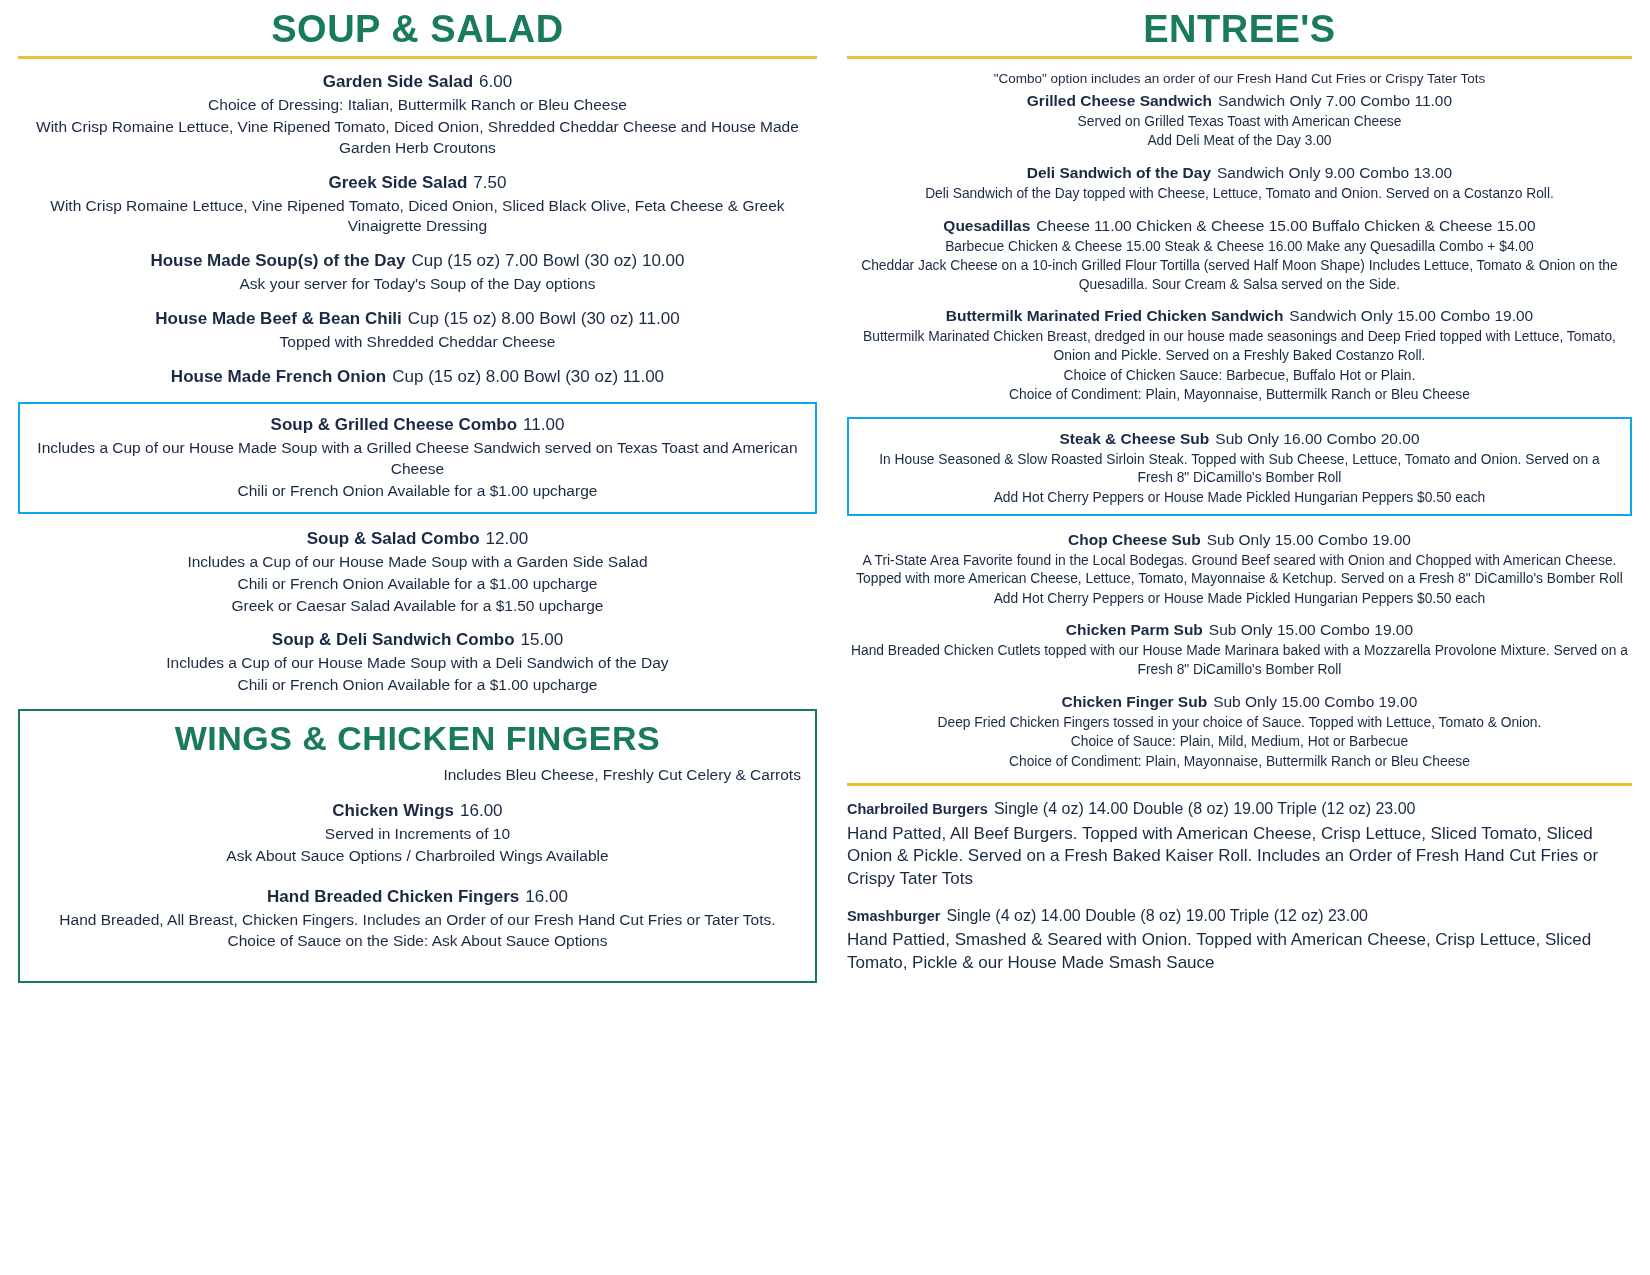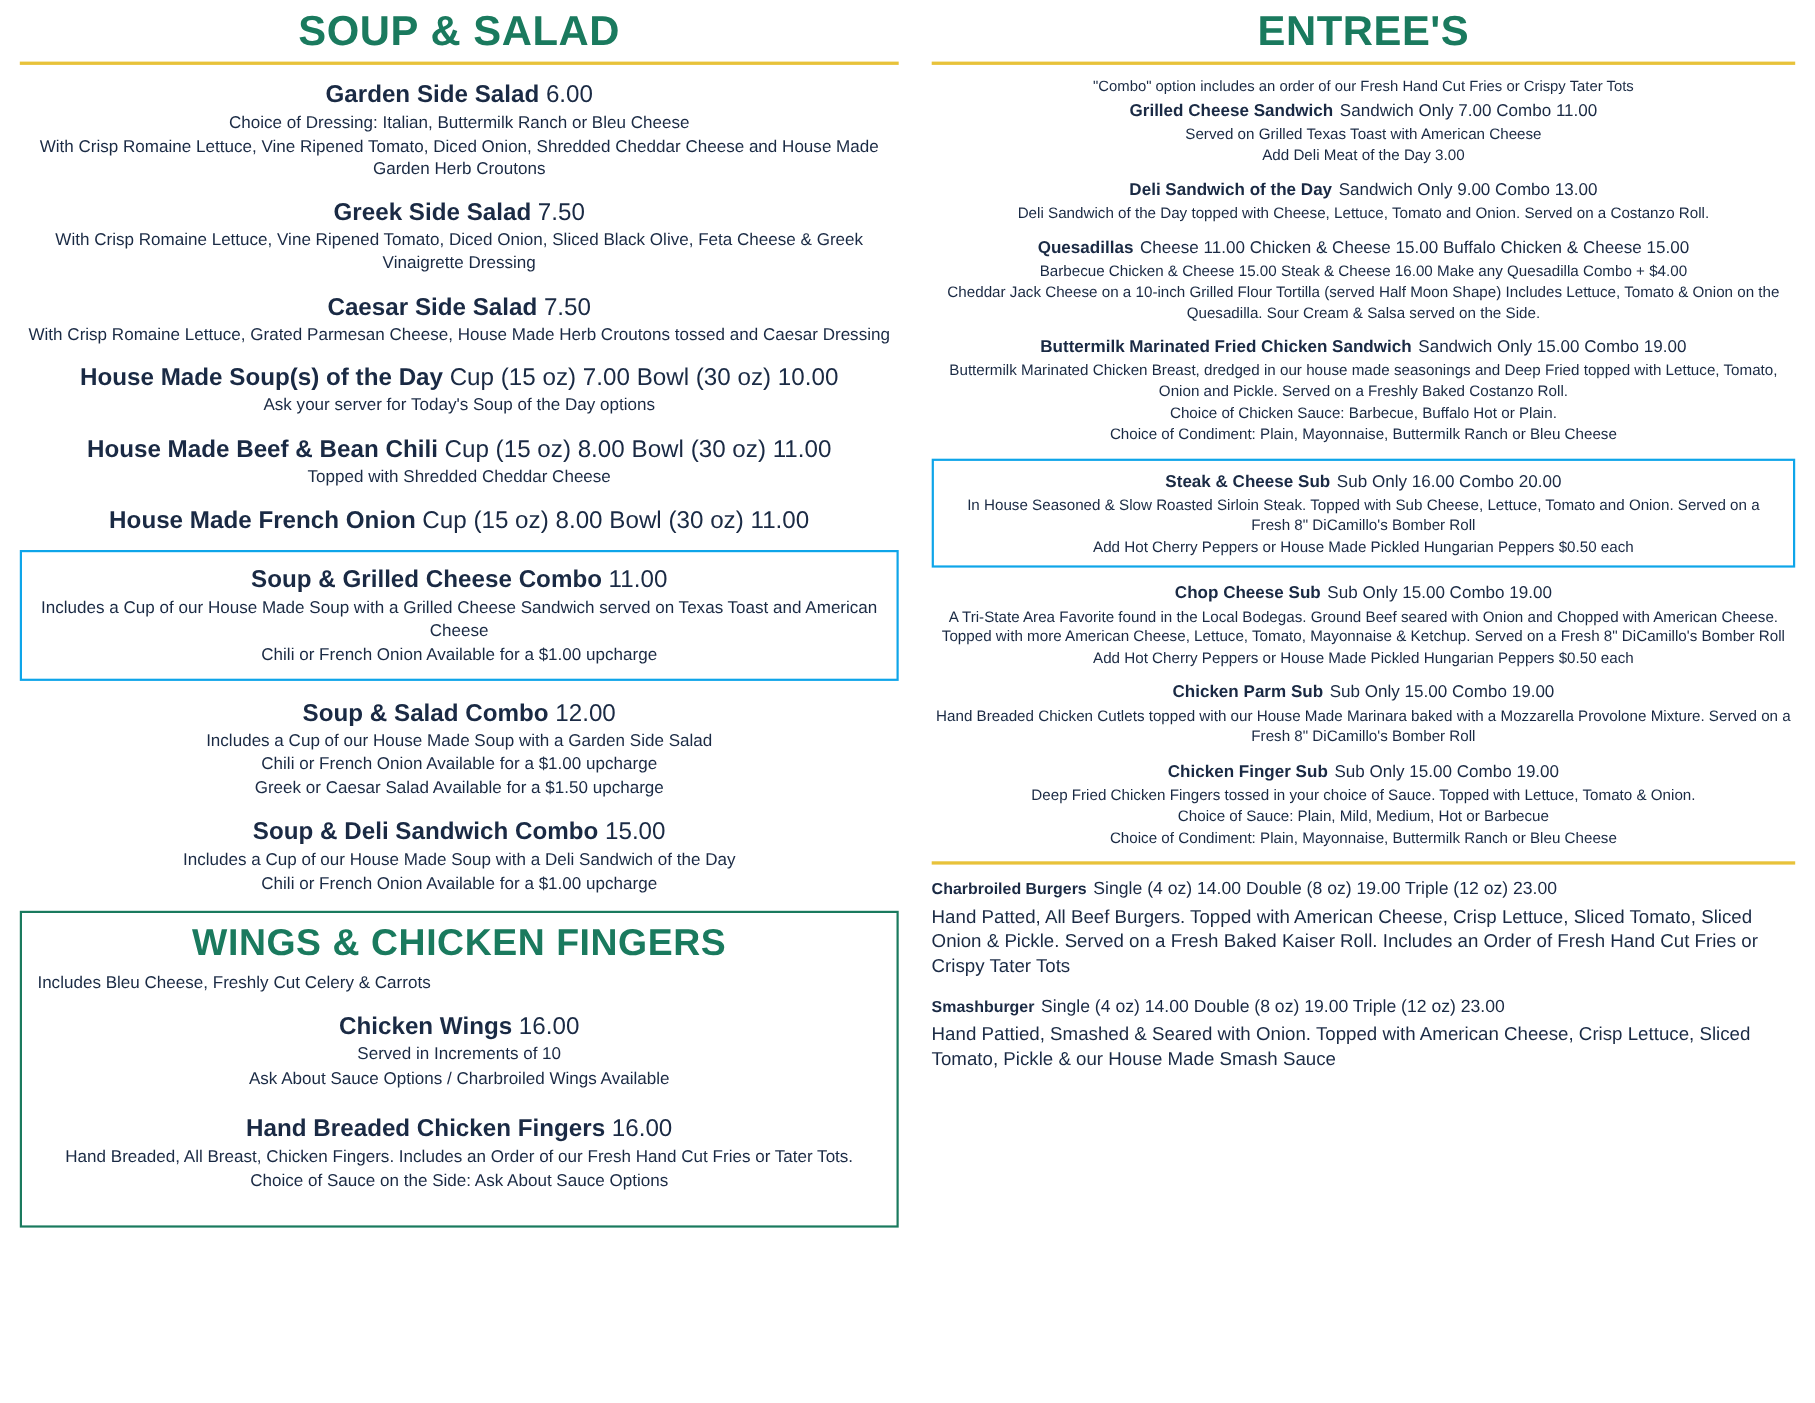--- a/index.html
+++ b/index.html
@@ -51,21 +51,21 @@
   .rule {
     height: 3px;
     background: #e8c23a;
     margin: 6px 0 12px 0;
   }
   .item {
     text-align: center;
     margin: 0 0 13px 0;
   }
   .item-head {
-    font-size: 22px;
+    font-size: 17px;
     line-height: 1.35;
   }
   .item-name {
     font-weight: bold;
   }
   .item-price {
     font-weight: normal;
     margin-left: 6px;
   }
   .desc {
@@ -138,26 +138,20 @@
       <div class="desc">With Crisp Romaine Lettuce, Vine Ripened Tomato, Diced Onion, Shredded Cheddar Cheese and House Made Garden Herb Croutons</div>
     </div>
 
     <div class="item">
       <div class="item-head">
         <span class="item-name">Greek Side Salad</span><span class="item-price">7.50</span>
       </div>
       <div class="desc">With Crisp Romaine Lettuce, Vine Ripened Tomato, Diced Onion, Sliced Black Olive, Feta Cheese &amp; Greek Vinaigrette Dressing</div>
     </div>
 
-    <div class="item">
-      <div class="item-head">
-        <span class="item-name">Caesar Side Salad</span><span class="item-price">7.50</span>
-      </div>
-      <div class="desc">With Crisp Romaine Lettuce, Grated Parmesan Cheese, House Made Herb Croutons tossed and Caesar Dressing</div>
-    </div>
 
     <div class="item">
       <div class="item-head">
         <span class="item-name">House Made Soup(s) of the Day</span><span class="item-price">Cup (15 oz) 7.00  Bowl (30 oz) 10.00</span>
       </div>
       <div class="desc">Ask your server for Today's Soup of the Day options</div>
     </div>
 
     <div class="item">
       <div class="item-head">
@@ -194,21 +188,21 @@
     <div class="item">
       <div class="item-head">
         <span class="item-name">Soup &amp; Deli Sandwich Combo</span><span class="item-price">15.00</span>
       </div>
       <div class="desc">Includes a Cup of our House Made Soup with a Deli Sandwich of the Day</div>
       <div class="desc">Chili or French Onion Available for a $1.00 upcharge</div>
     </div>
 
     <div class="box-section">
       <h2 class="section-title title-lg">WINGS &amp; CHICKEN FINGERS</h2>
-      <div class="desc" style="text-align:left;margin:8px 0 14px 0;">Includes Bleu Cheese, Freshly Cut Celery &amp; Carrots</div>
+      <div class="desc" style="text-align:right;margin:8px 0 14px 0;">Includes Bleu Cheese, Freshly Cut Celery &amp; Carrots</div>
 
       <div class="item">
         <div class="item-head">
           <span class="item-name">Chicken Wings</span><span class="item-price">16.00</span>
         </div>
         <div class="desc">Served in Increments of 10</div>
         <div class="desc">Ask About Sauce Options / Charbroiled Wings Available</div>
       </div>
 
       <div class="spacer-sm"></div>

